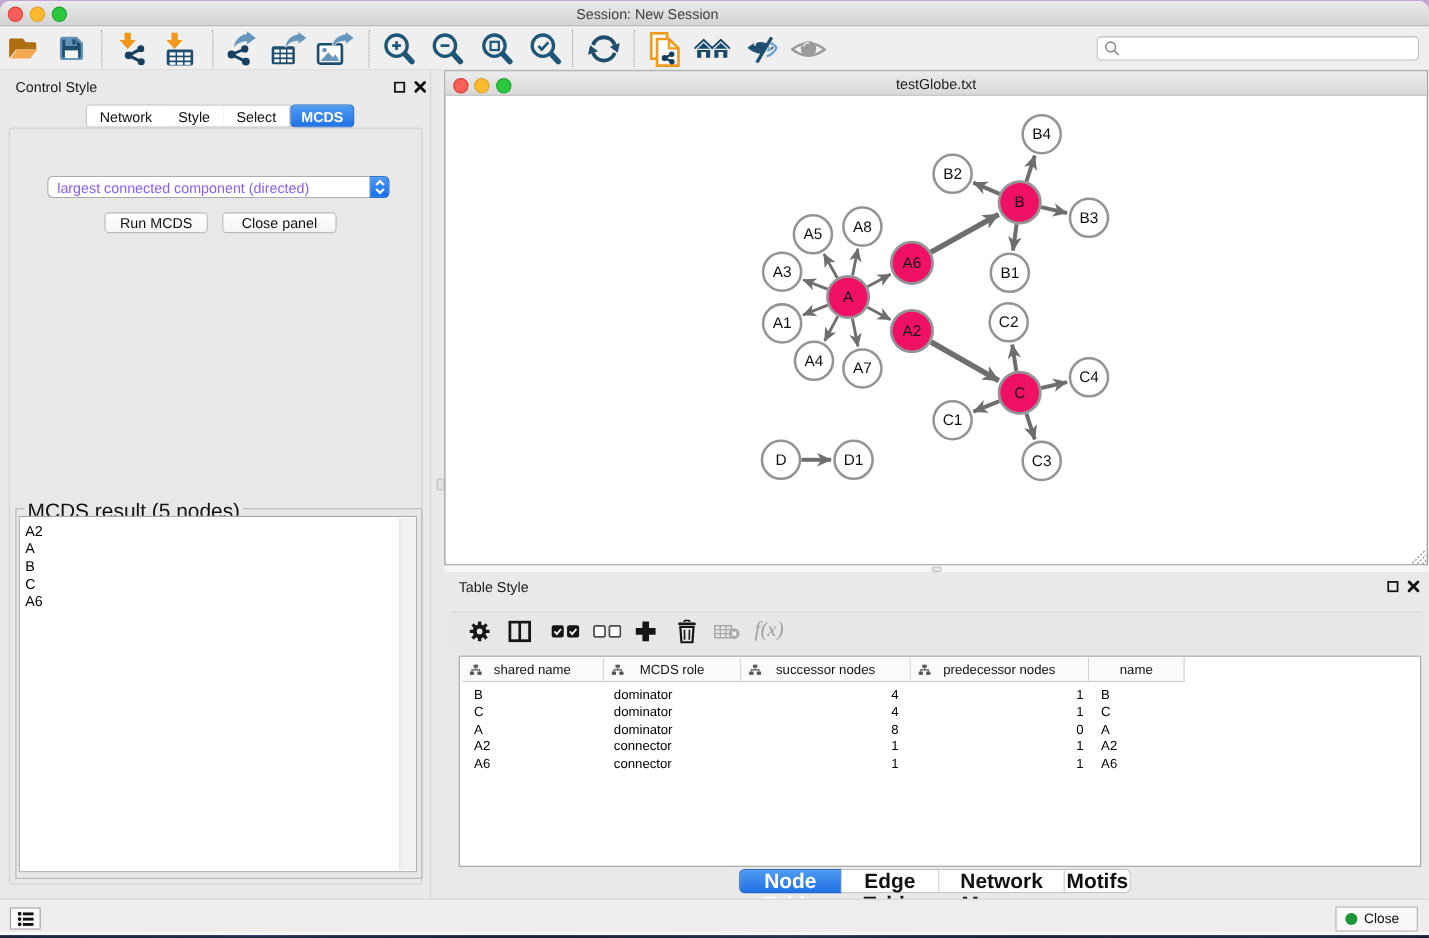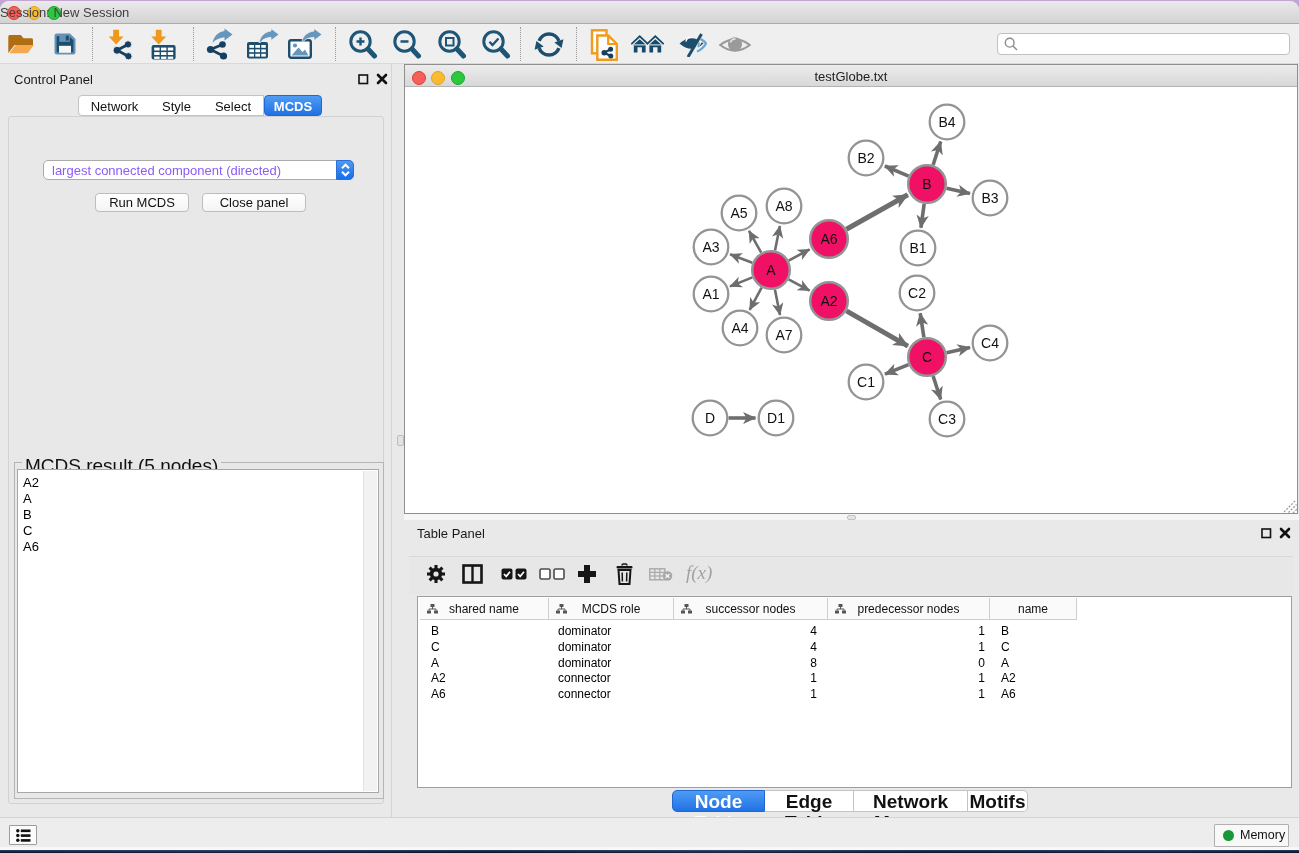--- a/index.html
+++ b/index.html
@@ -16,21 +16,21 @@
 
 #appwin{left:0;top:1px;width:1299px;height:847px;border-radius:9px 9px 0 0;
   background:#e9e9e9;overflow:hidden;}
 
 #titlebar{left:0;top:0;width:1299px;height:22px;
   background:linear-gradient(#eaeaea,#d3d3d3);border-bottom:1px solid #ababab;}
 .tl{position:absolute;top:5px;width:12px;height:12px;border-radius:50%;}
 #tl-r{left:7px;background:#f75f58;border:0.5px solid #dd3d36;}
 #tl-y{left:27px;background:#fcbb2f;border:0.5px solid #e0a321;}
 #tl-g{left:47px;background:#2bc83e;border:0.5px solid #1aa62c;}
-#wintitle{left:0;top:4px;width:1177px;font-size:13px;color:#404040;}
+#wintitle{left:0;top:4px;width:1177px;text-align:center;font-size:13px;color:#404040;}
 
 #toolbar{left:0;top:23px;width:1299px;height:39px;background:#efefef;border-bottom:1px solid #d9d9d9;}
 .tsep{position:absolute;top:3px;height:34px;width:0;border-left:1px dotted #9a9a9a;}
 .ticon{position:absolute;top:4px;}
 #searchbox{left:997px;top:9px;width:291px;height:20px;background:#fff;
   border:1px solid #c0c0c0;border-radius:4px;}
 
 #cpanel{left:0;top:63px;width:391px;height:753px;background:#e9e9e9;border-right:1px solid #d5d5d5;}
 #cp-title{left:14px;top:8px;font-size:13px;color:#1a1a1a;}
 
@@ -265,21 +265,21 @@
       <path d="M11.3,7.5 A5.5,5.5 0 0 1 16.5,3.8" stroke="#e2e2e2" stroke-width="1.7" fill="none"></path>
     </svg>
     <div class="abs" id="searchbox">
       <svg style="position:absolute;left:6px;top:3px;" width="14" height="14" viewBox="0 0 14 14">
         <circle cx="5.7" cy="5.7" r="4.4" fill="none" stroke="#8a8a8a" stroke-width="1.4"></circle>
         <line x1="9" y1="9" x2="13" y2="13" stroke="#8a8a8a" stroke-width="1.4"></line>
       </svg>
     </div>
   </div>
   <div class="abs" id="cpanel">
-    <div class="abs" id="cp-title">Control Panel</div>
+    <div class="abs" id="cp-title">Control Style</div>
     <svg class="abs" style="left:358px;top:10px;" width="11" height="11" viewBox="0 0 11 11">
         <rect x="1" y="1" width="8.5" height="8.5" fill="none" stroke="#111" stroke-width="1.6"></rect>
       </svg>
     <svg class="abs" style="left:376px;top:9px;" width="12" height="12" viewBox="0 0 12 12">
         <path d="M2,2 L10,10 M10,2 L2,10" stroke="#111" stroke-width="2.6" stroke-linecap="round"></path>
       </svg>
     <div class="tab" id="tab-network">Network</div>
     <div class="tab" id="tab-style">Style</div>
     <div class="tab" id="tab-select">Select</div>
     <div class="tab" id="tab-mcds">MCDS</div>
@@ -397,21 +397,21 @@
         <line x1="1" y1="12" x2="13" y2="0"></line>
           <line x1="5.5" y1="12.5" x2="13.5" y2="4.5"></line>
           <line x1="10" y1="13" x2="14" y2="9"></line>
       </g>
     </svg>
   </div>
   <div class="abs" style="left:404px;top:513px;width:895px;height:6px;background:#f6f6f6;"></div>
   <div class="abs" id="vgrip"></div>
   <div class="abs" id="hgrip"></div>
   <div class="abs" id="tpanel">
-    <div class="abs" id="tp-title">Table Panel</div>
+    <div class="abs" id="tp-title">Table Style</div>
     <svg class="abs" style="left:858px;top:8px;" width="11" height="11" viewBox="0 0 11 11">
         <rect x="1" y="1" width="8.5" height="8.5" fill="none" stroke="#111" stroke-width="1.6"></rect>
       </svg>
     <svg class="abs" style="left:876px;top:7px;" width="12" height="12" viewBox="0 0 12 12">
         <path d="M2,2 L10,10 M10,2 L2,10" stroke="#111" stroke-width="2.6" stroke-linecap="round"></path>
       </svg>
     <div class="abs" id="tp-toolbar"></div>
 
     <svg class="abs" style="left:23px;top:44px;" width="20" height="20" viewBox="0 0 20 20">
       <g fill="#161616">
@@ -552,18 +552,18 @@
             <rect x="4.8" y="0.5" width="9.7" height="2.6"></rect>
           <circle cx="1.8" cy="6.5" r="1.7"></circle>
             <rect x="4.8" y="5.3" width="9.7" height="2.6"></rect>
           <circle cx="1.8" cy="11.3" r="1.7"></circle>
             <rect x="4.8" y="10.1" width="9.7" height="2.6"></rect>
         </g>
       </svg>
     </div>
     <div class="abs" id="mem-btn">
         <span id="mem-dot"></span>
-        <span id="mem-txt">Memory</span>
+        <span id="mem-txt">Close</span>
       </div>
   </div>
 </div>
 <div class="abs" id="desktop-lite"></div>
 <div class="abs" id="desktop-bottom"></div>
 
 </body></html>

